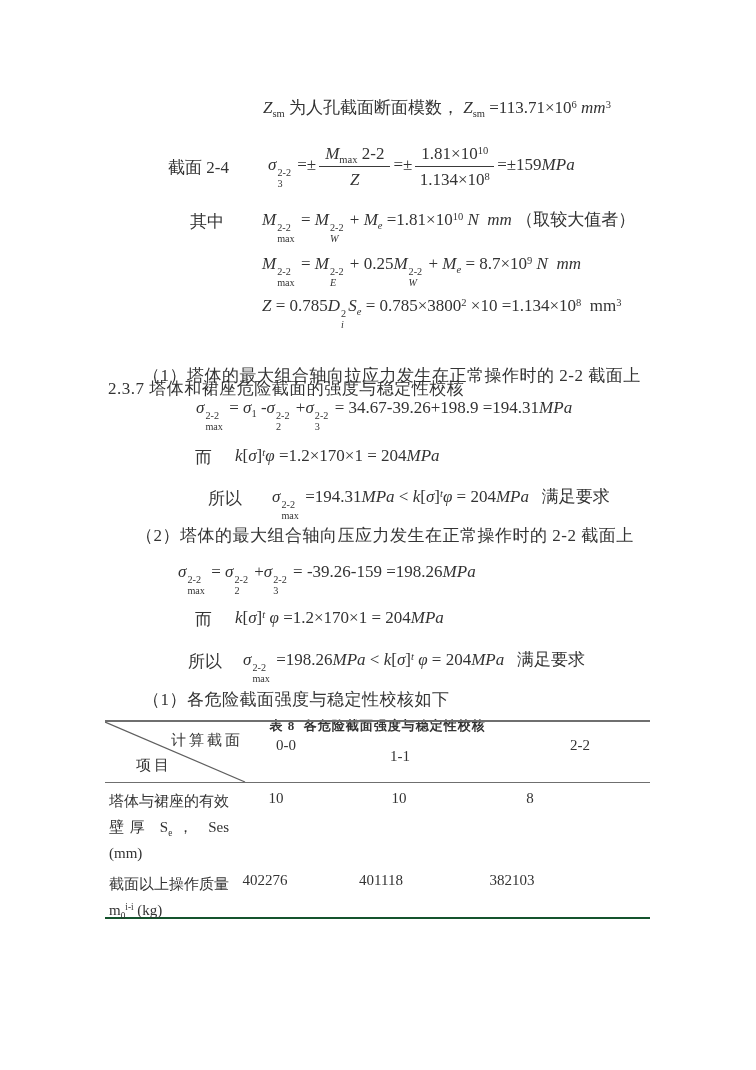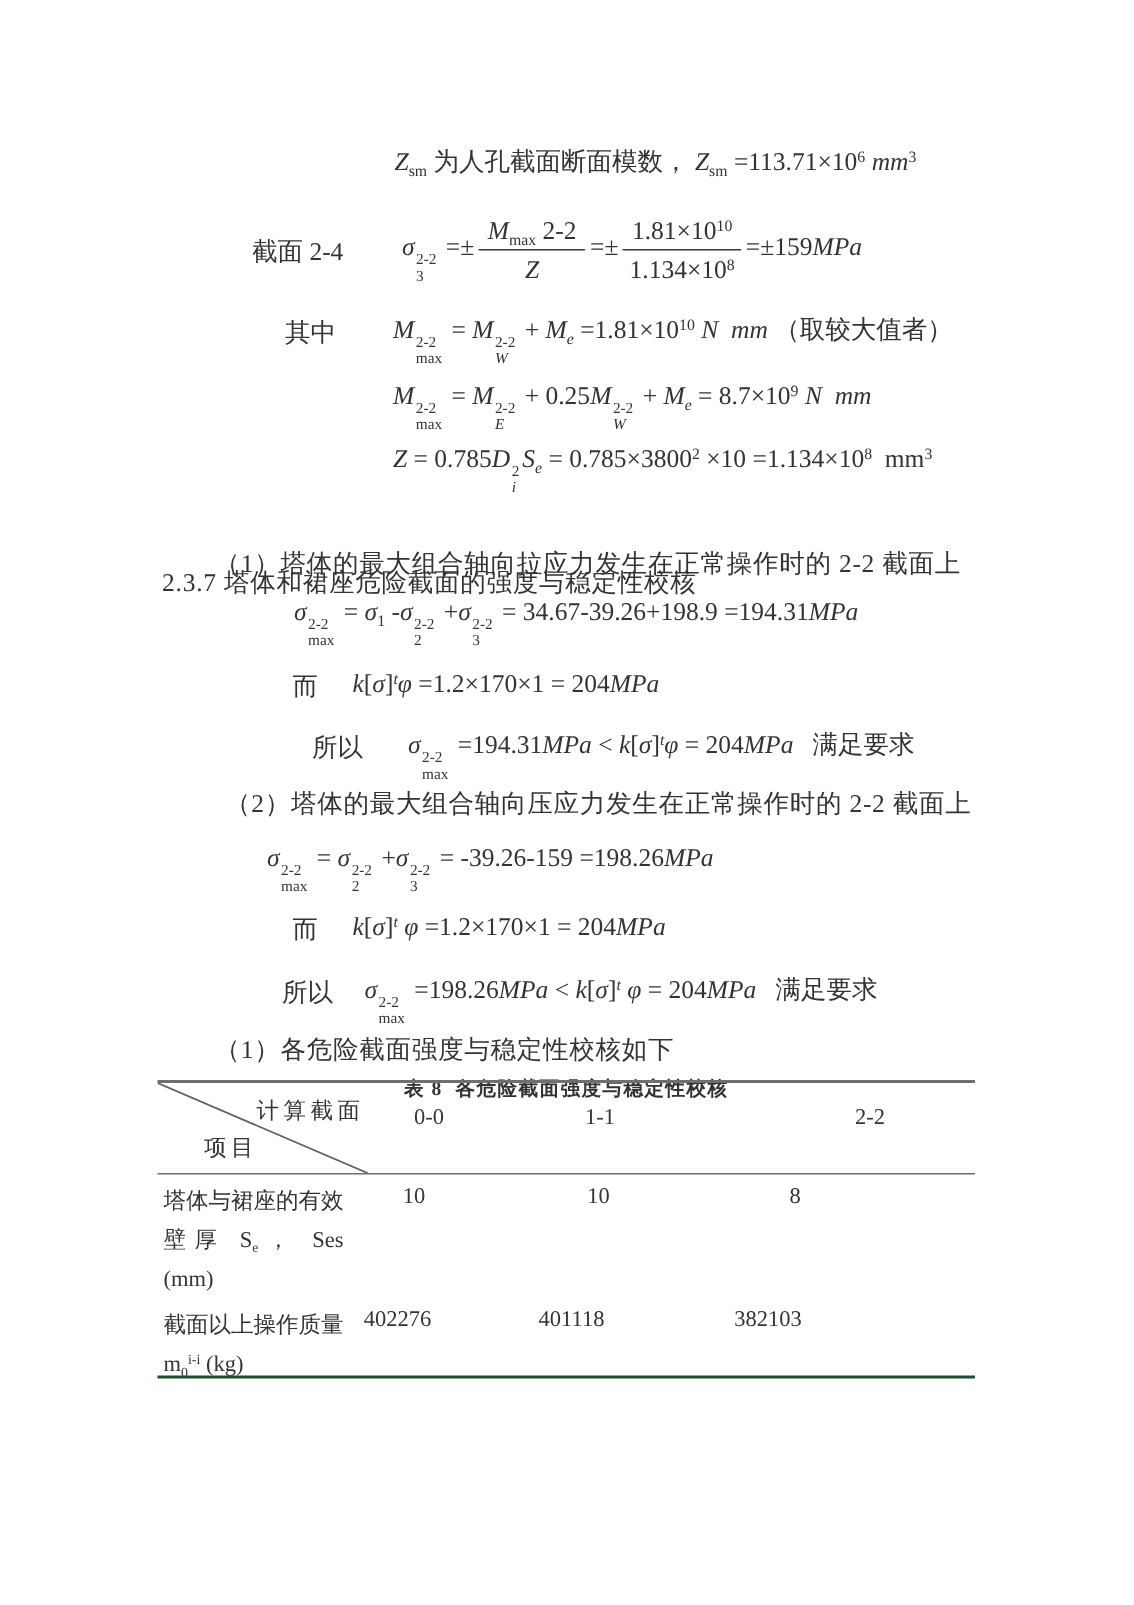--- a/index.html
+++ b/index.html
@@ -64,21 +64,21 @@
   <div class="abs cjk" style="left:143px;top:364px;">（1）塔体的最大组合轴向拉应力发生在正常操作时的 2-2 截面上</div>
 
   <div class="abs fml" style="left:196px;top:398px;"><i>σ</i><span class="stk"><span>2-2</span><span>max</span></span> = <i>σ</i><sub>1</sub> -<i>σ</i><span class="stk"><span>2-2</span><span>2</span></span> +<i>σ</i><span class="stk"><span>2-2</span><span>3</span></span> = 34.67-39.26+198.9 =194.31<i>MPa</i></div>
 
   <div class="abs lbl" style="left:195px;top:446px;">而</div>
   <div class="abs fml" style="left:235px;top:446px;"><i>k</i>[<i>σ</i>]<sup><i>t</i></sup><i>φ</i> =1.2×170×1 = 204<i>MPa</i></div>
 
   <div class="abs lbl" style="left:208px;top:487px;">所以</div>
   <div class="abs fml" style="left:272px;top:485px;"><i>σ</i><span class="stk"><span>2-2</span><span>max</span></span> =194.31<i>MPa</i> &lt; <i>k</i>[<i>σ</i>]<sup><i>t</i></sup><i>φ</i> = 204<i>MPa</i>   满足要求</div>
 
-  <div class="abs cjk" style="left:150px;top:524px;">（2）塔体的最大组合轴向压应力发生在正常操作时的 2-2 截面上</div>
+  <div class="abs cjk" style="left:136px;top:524px;">（2）塔体的最大组合轴向压应力发生在正常操作时的 2-2 截面上</div>
 
   <div class="abs fml" style="left:178px;top:562px;"><i>σ</i><span class="stk"><span>2-2</span><span>max</span></span> = <i>σ</i><span class="stk"><span>2-2</span><span>2</span></span> +<i>σ</i><span class="stk"><span>2-2</span><span>3</span></span> = -39.26-159 =198.26<i>MPa</i></div>
 
   <div class="abs lbl" style="left:195px;top:608px;">而</div>
   <div class="abs fml" style="left:235px;top:608px;"><i>k</i>[<i>σ</i>]<sup><i>t</i></sup> <i>φ</i> =1.2×170×1 = 204<i>MPa</i></div>
 
   <div class="abs lbl" style="left:188px;top:650px;">所以</div>
   <div class="abs fml" style="left:243px;top:648px;"><i>σ</i><span class="stk"><span>2-2</span><span>max</span></span> =198.26<i>MPa</i> &lt; <i>k</i>[<i>σ</i>]<sup><i>t</i></sup> <i>φ</i> = 204<i>MPa</i>   满足要求</div>
 
   <div class="abs cjk" style="left:143px;top:688px;">（1）各危险截面强度与稳定性校核如下</div>
@@ -86,21 +86,21 @@
   <div class="tbl-title">表 8  各危险截面强度与稳定性校核</div>
 
   <div class="tbl">
     <div class="thead">
       <svg class="diag" width="145" height="60">
         <line x1="0" y1="0" x2="140" y2="60" stroke="#5f5f5f" stroke-width="1.2"></line>
       </svg>
       <span class="corner-top">计算截面</span>
       <span class="corner-bottom">项目</span>
       <span class="ch" style="left:181px;">0-0</span>
-      <span class="ch" style="left:295px;">1-1</span>
+      <span class="ch" style="left:295px;margin-top:11px;">1-1</span>
       <span class="ch" style="left:475px;">2-2</span>
     </div>
     <div class="trow row1">
       <div class="rlabel">塔体与裙座的有效壁厚 S<sub>e</sub>， Ses (mm)</div>
       <span class="rv" style="left:171px;">10</span>
       <span class="rv" style="left:294px;">10</span>
       <span class="rv" style="left:425px;">8</span>
     </div>
     <div class="trow row2">
       <div class="rlabel">截面以上操作质量 m<sub>0</sub><sup>i-i</sup> (kg)</div>

